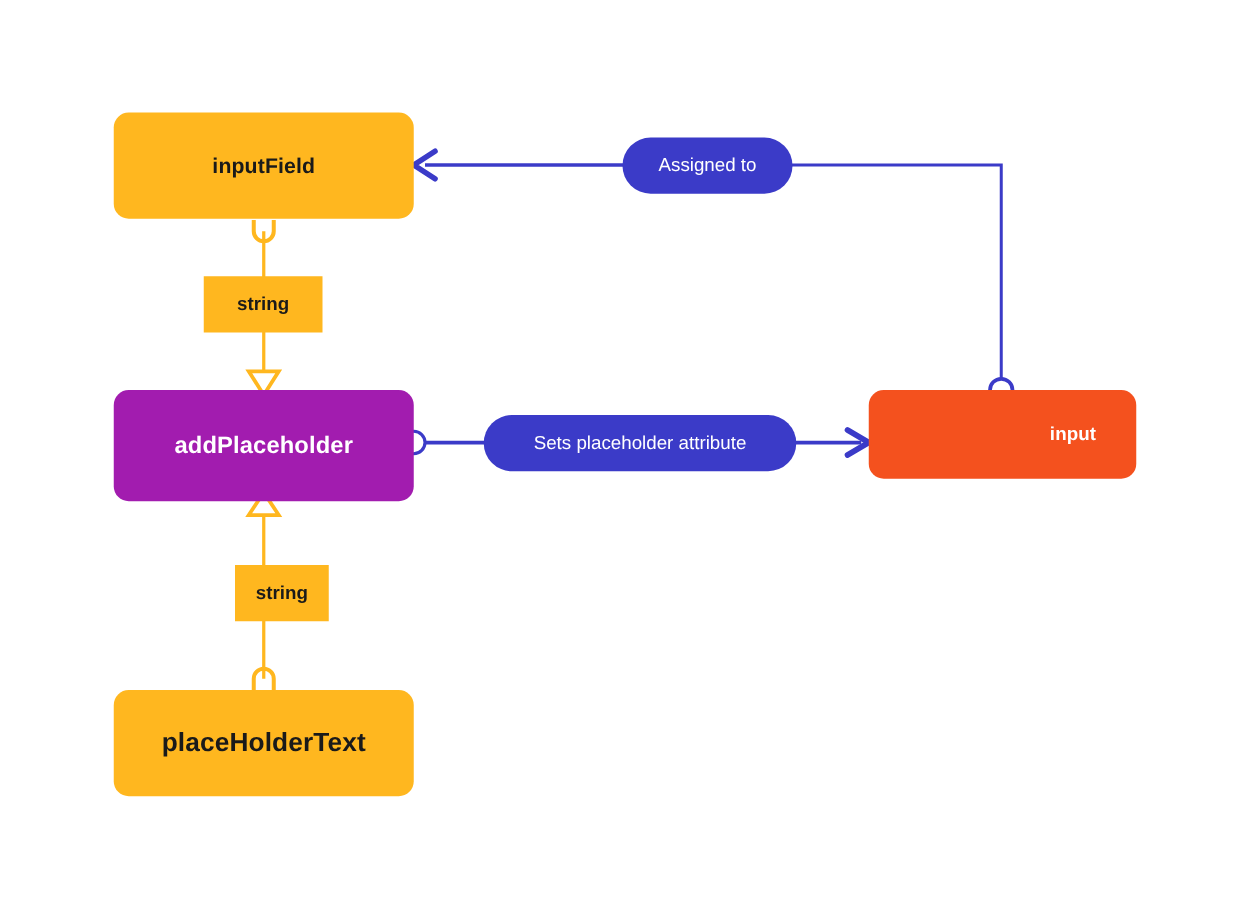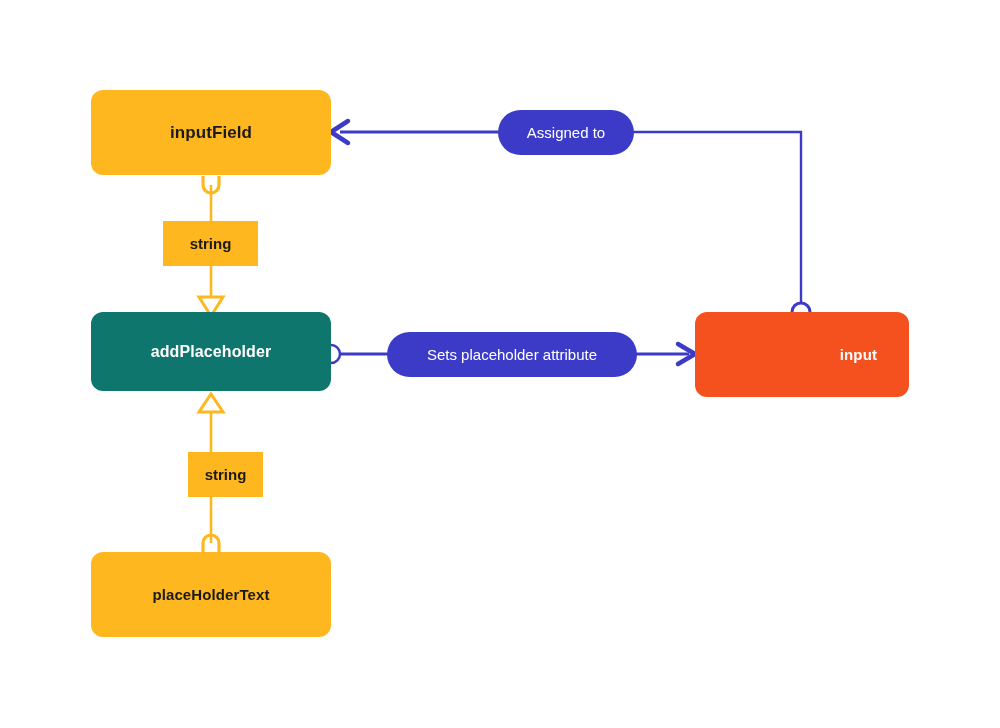--- a/index.html
+++ b/index.html
@@ -44,39 +44,39 @@
     width: 240px;
     height: 85px;
     background: #FFB71F;
     color: #1a1a1a;
     font-size: 17px;
   }
   .node-addplaceholder {
     left: 91px;
     top: 312px;
     width: 240px;
-    height: 79px;
-    background: #0f766e;
+    height: 89px;
+    background: #a21caf;
     color: #ffffff;
-    font-size: 16px;
+    font-size: 19px;
   }
   .node-placeholdertext {
     left: 91px;
     top: 552px;
     width: 240px;
     height: 85px;
     background: #FFB71F;
     color: #1a1a1a;
-    font-size: 15px;
+    font-size: 21px;
   }
   .node-input {
     left: 695px;
     top: 312px;
     width: 214px;
-    height: 85px;
+    height: 71px;
     background: #F4511E;
     color: #ffffff;
     font-size: 15px;
     justify-content: flex-end;
     padding-right: 32px;
   }
   .edge-label-box {
     position: absolute;
     box-sizing: border-box;
     display: flex;

